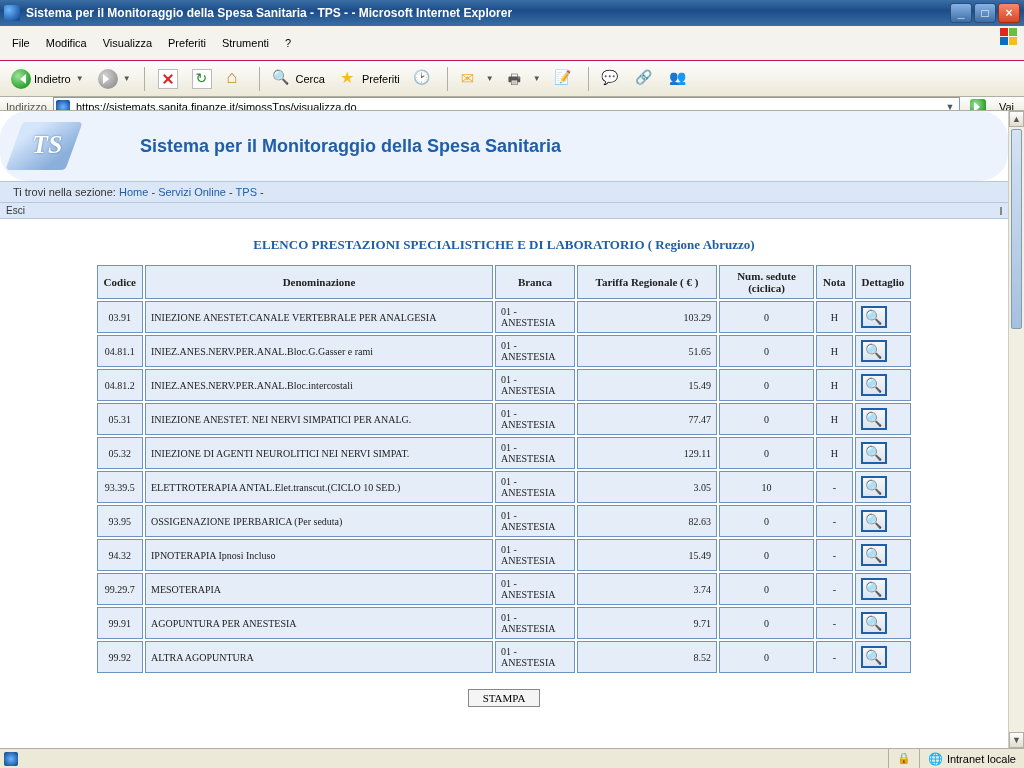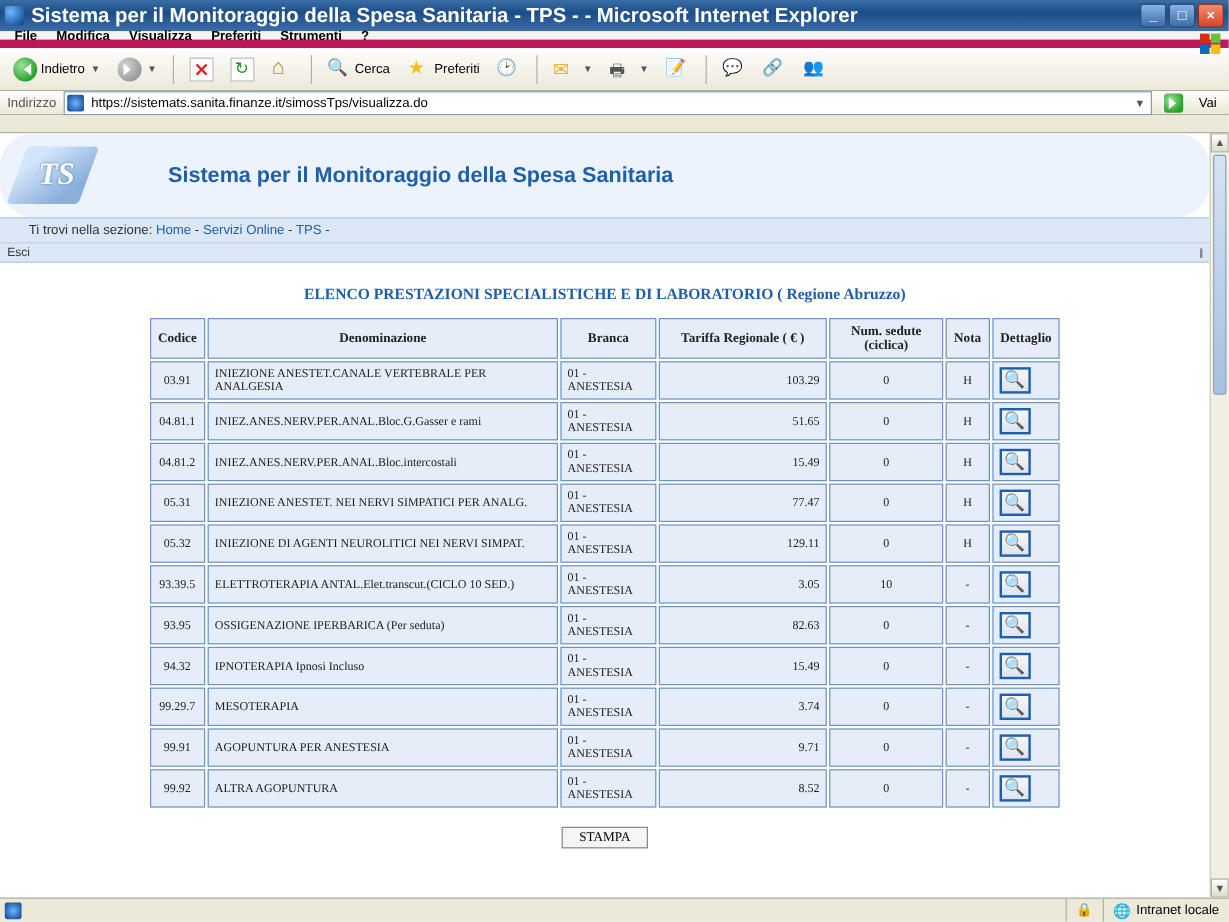--- a/index.html
+++ b/index.html
@@ -1,27 +1,27 @@
 <!DOCTYPE html>
 <html><head>
 <meta charset="utf-8">
 <style>
   * { box-sizing: border-box; }
   body { margin: 0; font-family: Tahoma, Verdana, sans-serif; font-size: 11px; background: #ece9d8; overflow: hidden; }
 
   
   .titlebar { height: 26px; background: linear-gradient(#3a6ea5, #1c4d89 40%, #3a6ea5); display: flex; align-items: center; padding: 0 4px; color: #fff; font-weight: bold; }
   .titlebar .app-icon { width: 16px; height: 16px; background: radial-gradient(circle at 30% 30%, #6bb7ff, #0a3d8a); border-radius: 2px; margin-right: 6px; }
-  .titlebar .title { flex: 1; font-size: 17px; }
+  .titlebar .title { flex: 1; font-size: 12px; }
   .winbtns { display: flex; gap: 2px; }
   .winbtn { width: 22px; height: 20px; background: linear-gradient(#8ab3e6,#3a6ea5); border: 1px solid #2a4d7a; border-radius: 3px; display: flex; align-items: center; justify-content: center; font-weight: bold; color: #fff; font-size: 12px; }
   .winbtn.close { background: linear-gradient(#f28b72,#d94520); border-color: #a82a0a; }
 
   
-  .menubar { height: 14px; background: #f4f3ee; border-bottom: 7px solid #be185d; display: flex; align-items: center; padding: 0 4px; position: relative; font-weight: bold; }
+  .menubar { height: 35px; background: #f4f3ee; border-bottom: 1px solid #be185d; display: flex; align-items: center; padding: 0 4px; position: relative; }
   .menuitem { padding: 3px 8px; }
   .menubar .winlogo { position: absolute; right: 4px; top: 2px; width: 20px; height: 18px; }
   .winlogo::before { content: ""; position: absolute; width: 8px; height: 8px; background: #d92a1c; top: 0; left: 0; }
   .winlogo::after { content: ""; position: absolute; width: 8px; height: 8px; background: #6bbf3a; top: 0; left: 9px; box-shadow: 0 9px 0 #f5bd1f, -9px 9px 0 #0a6ebd; }
 
   
   .toolbar { height: 36px; background: linear-gradient(#fdfdfd,#ece9d8); border-bottom: 1px solid #b0afa6; display: flex; align-items: center; padding: 0 6px; gap: 4px; }
   .tbtn { height: 28px; display: flex; align-items: center; gap: 3px; padding: 0 4px; border: 1px solid transparent; border-radius: 3px; }
   .tsep { width: 1px; height: 24px; background: #b0afa6; margin: 0 4px; }
   .icon16 { width: 20px; height: 20px; display: inline-block; }
@@ -69,21 +69,21 @@
 
   .content { position:absolute; left:0; right:16px; top:0; bottom:0; overflow:hidden; }
 
   
   .pagehead { height: 70px; background: #ecf3fc; display:flex; align-items:center; padding-left: 10px; border-radius: 28px; }
   .ts-logo { width:100px; height:56px; position:relative; }
   .ts-logo::before { content:""; position:absolute; width:60px; height:48px; left:4px; top:4px; background: linear-gradient(135deg,#cfe3fb 20%, #7aa3d6 80%); transform: skewX(-20deg); border-radius:4px; opacity:0.85; }
   .ts-logo::after { content:"TS"; position:absolute; left:22px; top:12px; font: italic bold 26px Georgia, serif; color:#fff; text-shadow:0 0 2px #3a6ea5; }
   .sitetitle { font: bold 18px Arial; color:#1f5ea8; margin-left:30px; }
 
-  .breadbar { background:#dbe7f6; border-top:1px solid #b6c8de; border-bottom:1px solid #b6c8de; padding:4px 24px; font-size:11px; color:#333; }
+  .breadbar { background:#dbe7f6; border-top:1px solid #b6c8de; border-bottom:1px solid #b6c8de; padding:4px 13px; font-size:11px; color:#333; }
   .breadbar a { color:#1f5ea8; text-decoration:none; }
 
   .escibar { background:#dbe7f6; border-bottom:1px solid #b6c8de; padding:2px 6px; font-size:10px; position:relative; }
   .escibar::after { content:""; position:absolute; right:6px; top:4px; width:2px; height:8px; background:#888; }
 
   .pagetitle { text-align:center; color:#1f5ea8; font: bold 13px Verdana; padding: 18px 0 10px; }
 
   
   .datatable { margin: 0 auto; border-collapse: separate; border-spacing: 2px; }
   .datatable th { background:#e4edf8; border:1px solid #6f93c0; padding:4px 6px; font: bold 11px Verdana; color:#222; text-align:center; }
@@ -217,21 +217,21 @@
     <div class="escibar">
       <a href="#" style="color:#333;text-decoration:none;">Esci</a>
     </div>
 
     <div class="pagetitle">ELENCO PRESTAZIONI SPECIALISTICHE E DI LABORATORIO ( Regione Abruzzo)</div>
 
     <table class="datatable">
       <thead>
         <tr>
           <th>Codice</th>
-          <th style="width:292px">Denominazione</th>
+          <th style="width:348px">Denominazione</th>
           <th style="width:80px">Branca</th>
           <th style="width:140px">Tariffa Regionale ( € )</th>
           <th style="width:95px">Num. sedute (ciclica)</th>
           <th>Nota</th>
           <th>Dettaglio</th>
         </tr>
       </thead>
       <tbody id="tbody">
           <tr>
             <td class="ctr">03.91</td>

